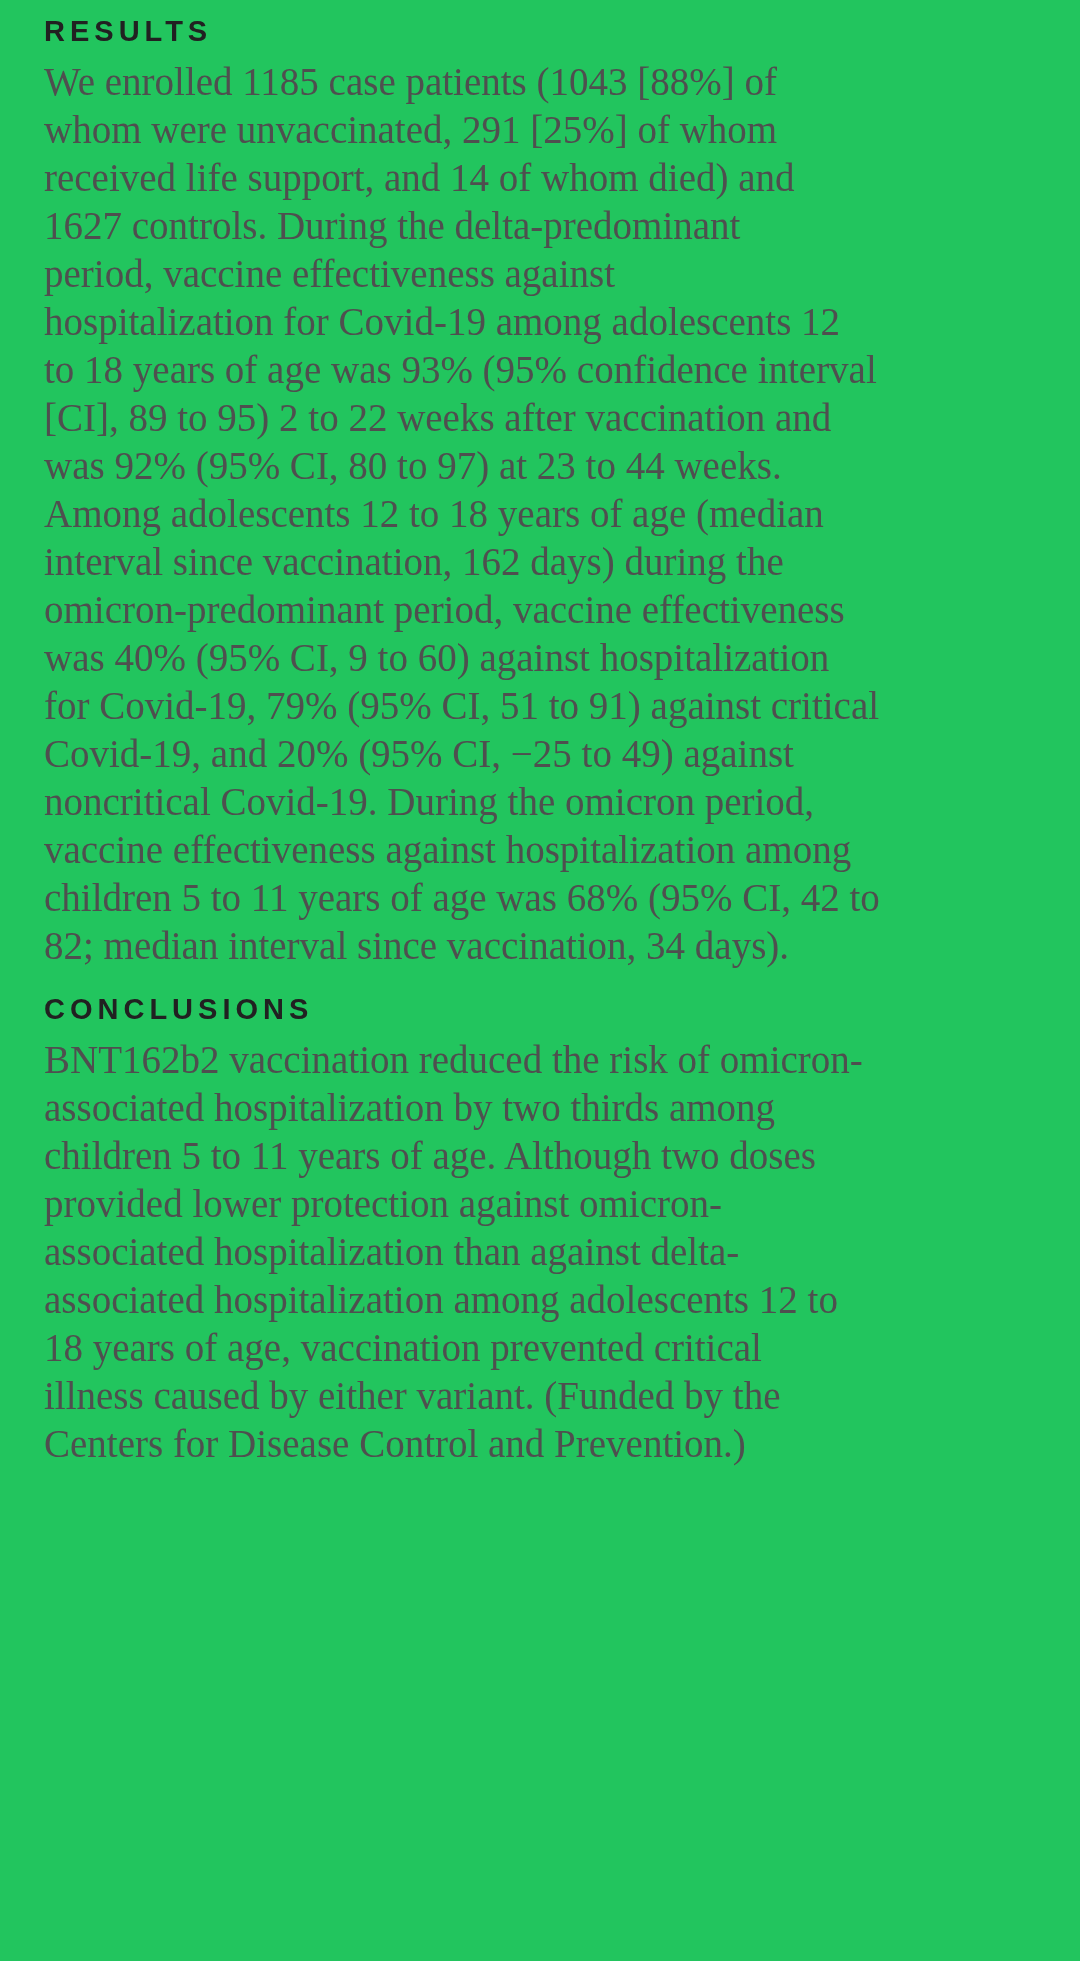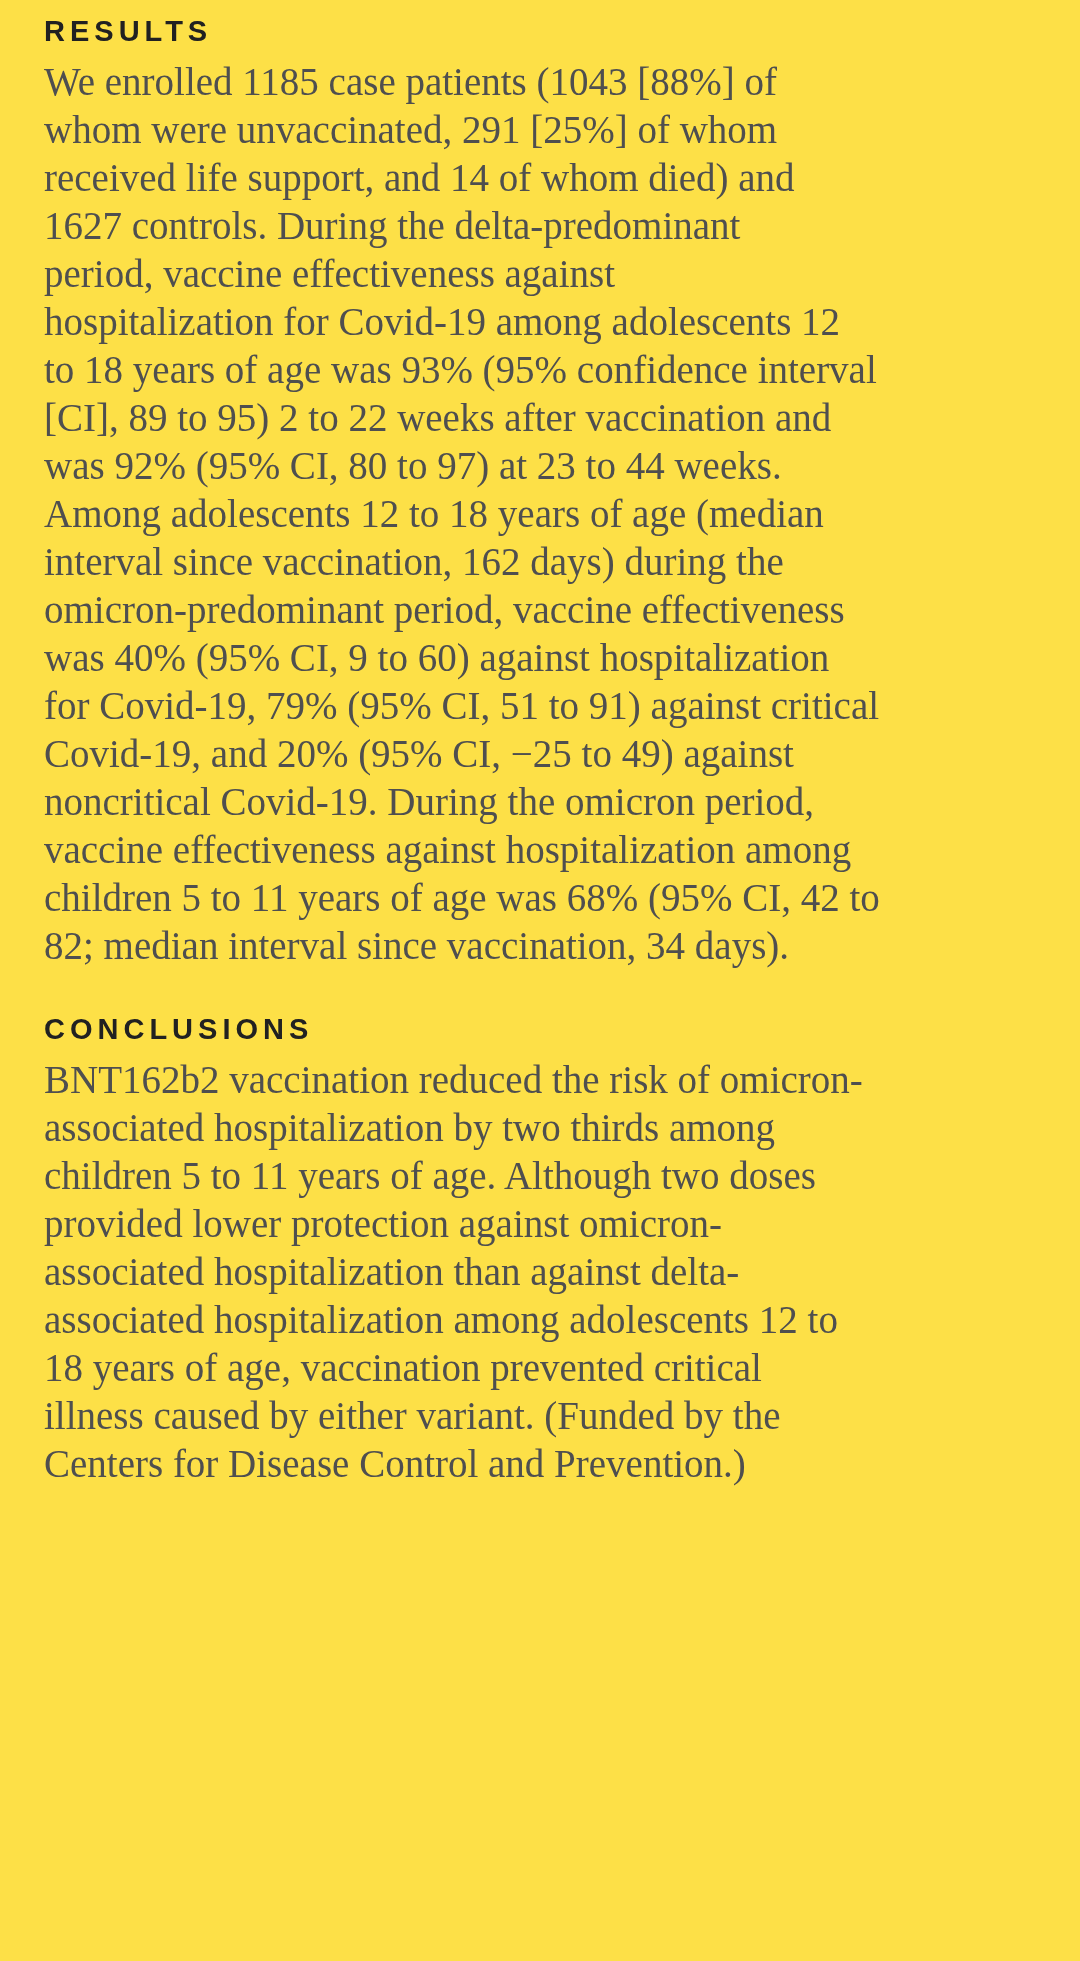--- a/index.html
+++ b/index.html
@@ -4,21 +4,21 @@
 <style>
   html, body {
     margin: 0;
     padding: 0;
     background: #ffffff;
   }
   .page {
     width: 1080px;
     height: 1961px;
     box-sizing: border-box;
-    background: #fde047;
+    background: #22c55e;
     padding: 16px 38px 0 44px;
     overflow: hidden;
   }
   .section { margin: 0; }
   .section-heading {
     font-family: "Liberation Sans", sans-serif;
     font-weight: 700;
     font-size: 29px;
     letter-spacing: 5px;
     color: #212121;
@@ -26,21 +26,21 @@
   }
   .section-body {
     font-family: "Liberation Serif", serif;
     font-size: 39px;
     line-height: 48px;
     color: #4f4f4f;
     white-space: pre-line;
     margin-top: 10px;
   }
   .section + .section {
-    margin-top: 44px;
+    margin-top: 24px;
   }
 </style>
 </head>
 <body>
 
 <div class="page">
 
   <section class="section">
     <div class="section-heading">RESULTS</div>
     <div class="section-body">We enrolled 1185 case patients (1043 [88%] of

